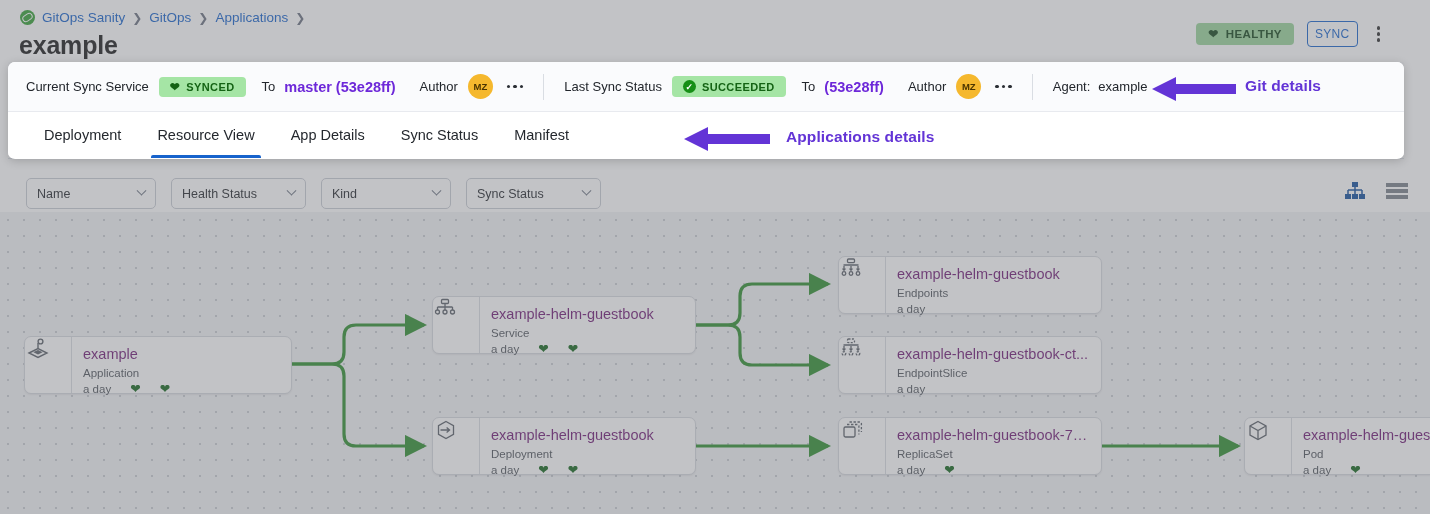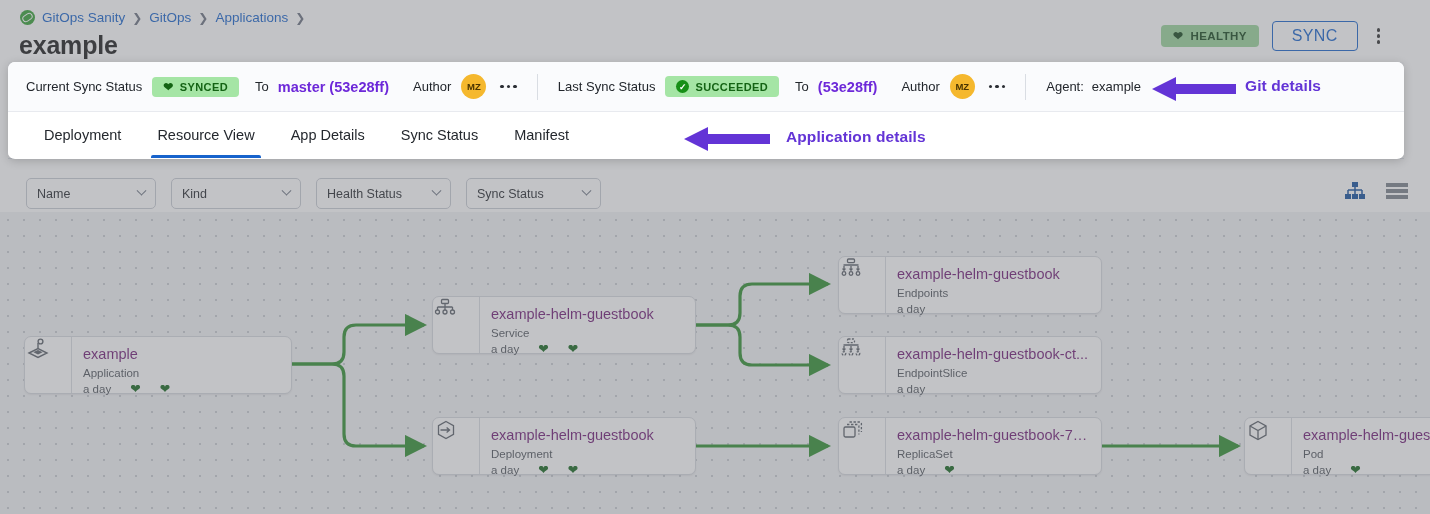--- a/index.html
+++ b/index.html
@@ -50,22 +50,22 @@
     display: flex; align-items: center; gap: 13px;
   }
   .badge-healthy {
     display: flex; align-items: center; gap: 7px;
     background: #9ad49a; color: #14451a;
     border-radius: 4px; padding: 5px 12px;
     font-size: 11.5px; font-weight: bold; letter-spacing: .4px;
   }
   .btn-sync {
     border: 1px solid #1763cc; color: #1763cc; background: #ffffff;
-    border-radius: 4px; padding: 5px 19px;
-    font-size: 16px; font-weight: 500; letter-spacing: .3px;
+    border-radius: 4px; padding: 5px 7px;
+    font-size: 12px; font-weight: 500; letter-spacing: .3px;
     cursor: pointer; font-family: inherit;
   }
   .kebab {
     display: flex; flex-direction: column; gap: 2.5px;
     padding: 3px 6px; cursor: pointer;
   }
   .kebab i { width: 3.5px; height: 3.5px; border-radius: 50%; background: #303030; display:block; }
 
   .heart { color: #14451a; font-size: 12px; line-height: 1; }
 
@@ -227,26 +227,26 @@
 
   <div class="sync-strip"></div>
   <div class="tabbar-strip"></div>
 
   <div class="toolbar"></div>
   <div class="filters">
     <div class="filter">
       <span>Name</span>
       <span class="chev"></span>
     </div>
+    <div class="filter w-wide">
+      <span>Health Status</span>
+      <span class="chev"></span>
+    </div>
     <div class="filter">
       <span>Kind</span>
-      <span class="chev"></span>
-    </div>
-    <div class="filter w-wide">
-      <span>Health Status</span>
       <span class="chev"></span>
     </div>
     <div class="filter w-wide">
       <span>Sync Status</span>
       <span class="chev"></span>
     </div>
   </div>
 
   <div class="view-toggles">
     <span class="vt">
@@ -426,21 +426,21 @@
     </div>
 
   </div>
 </div>
 
 <div id="dim"></div>
 
 <div class="spotlight">
 
   <div class="sp-sync">
-    <span class="sp-lbl">Current Sync Status</span>
+    <span class="sp-lbl">Current Sync Service</span>
     <span class="pill">
       <span class="hb">❤</span>
       <span>SYNCED</span>
     </span>
     <span class="sp-to">To</span>
     <span class="sp-rev">master (53e28ff)</span>
     <span class="sp-author">Author</span>
     <span class="avatar">MZ</span>
     <span class="dots3">
         <i></i>
@@ -481,13 +481,13 @@
 </div>
 
 <svg class="arrow-l" style="left:1152px; top:76px;" width="84" height="26">
   <path d="M0,13 L24,1 L24,8 L84,8 L84,18 L24,18 L24,25 Z" fill="#6334d6"></path>
 </svg>
 <div class="anno anno-text" style="left:1245px; top:77px;">Git details</div>
 
 <svg class="arrow-l" style="left:684px; top:126px;" width="86" height="26">
   <path d="M0,13 L24,1 L24,8 L86,8 L86,18 L24,18 L24,25 Z" fill="#6334d6"></path>
 </svg>
-<div class="anno anno-text" style="left:786px; top:128px;">Application details</div>
+<div class="anno anno-text" style="left:786px; top:128px;">Applications details</div>
 
 </body></html>

